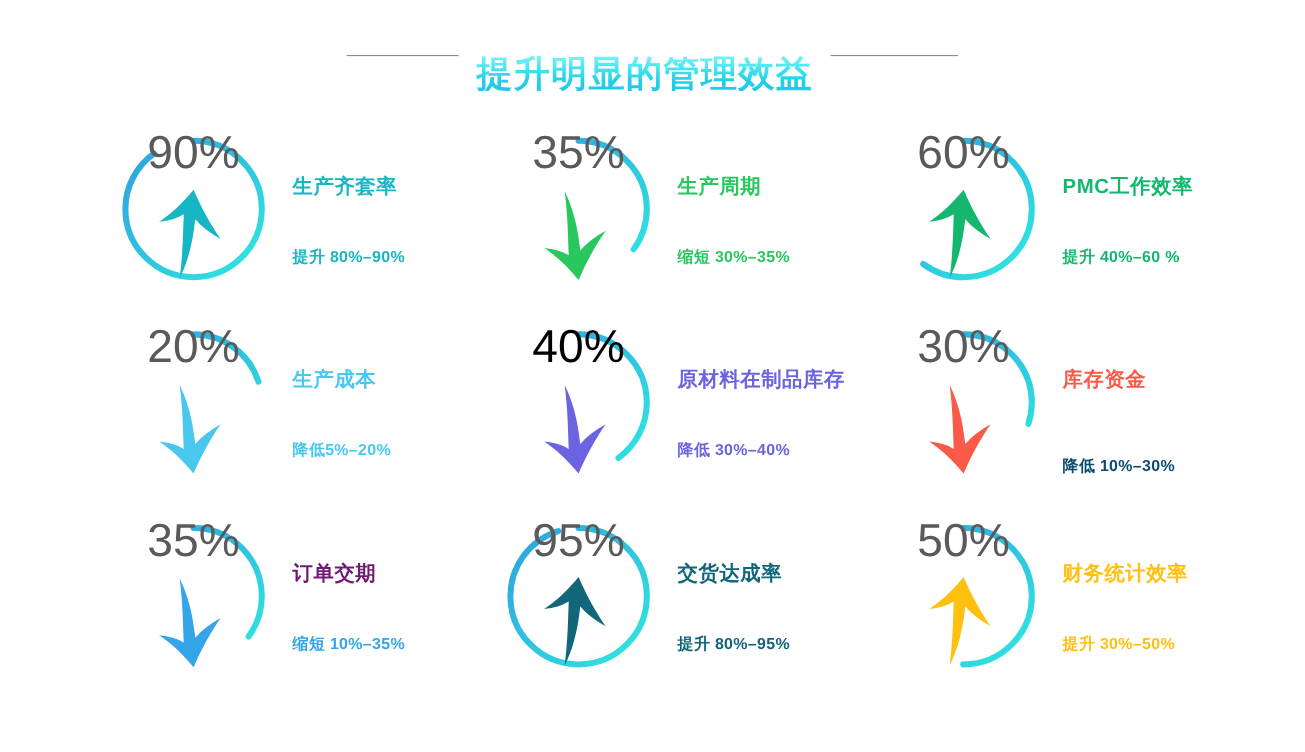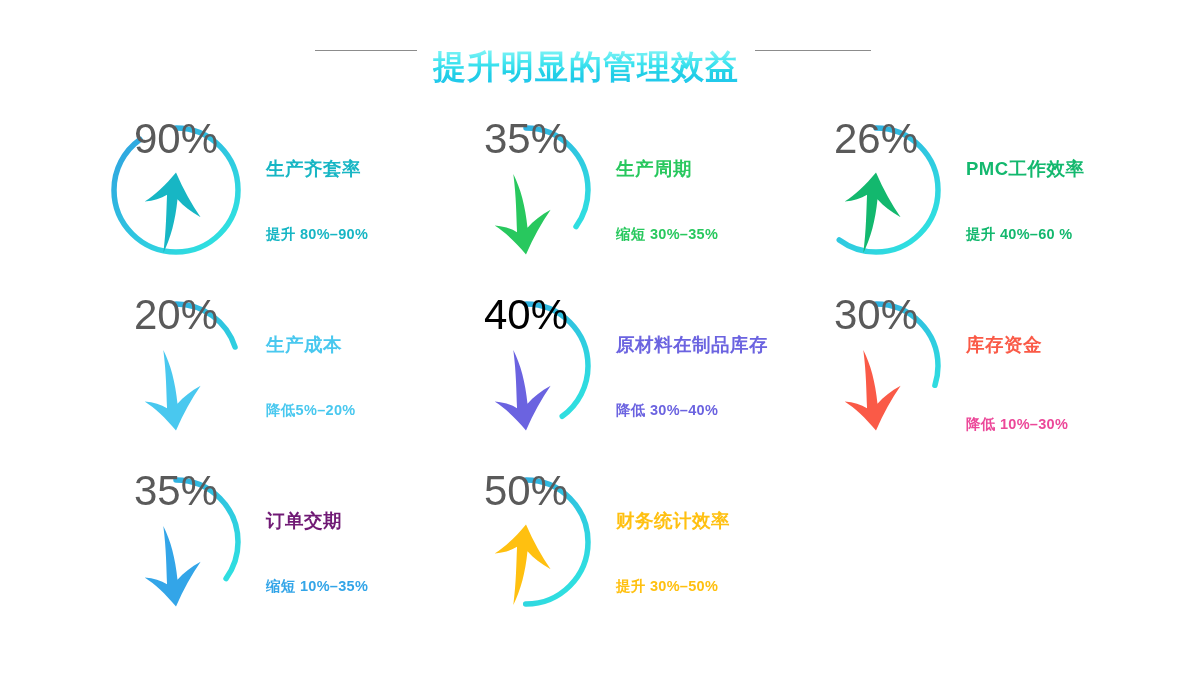--- a/index.html
+++ b/index.html
@@ -183,21 +183,21 @@
         <svg viewBox="0 0 144 144">
           <defs>
             <linearGradient id="ringgrad2" x1="1" y1="0" x2="0" y2="1">
               <stop offset="0%" stop-color="#2f9fe0"></stop>
               <stop offset="100%" stop-color="#2fe9e0"></stop>
             </linearGradient>
           </defs>
           <circle cx="72" cy="72" r="62" fill="none" stroke="url(#ringgrad2)" stroke-width="5.5" stroke-linecap="round" stroke-dasharray="233.7344934270806 155.82299561805374" transform="rotate(-90 72 72)"></circle>
         </svg>
         <div class="ring-center">
-          <div class="pct" style="color: rgb(90, 90, 90);">26%</div>
+          <div class="pct" style="color: rgb(90, 90, 90);">60%</div>
           <svg class="arrow" viewBox="0 0 22 26">
             <path d="M11 2 C8.2 5.4 5.4 8.0 2.6 9.8 C5.0 9.6 7.0 9.0 8.6 8.0 C8.4 12.4 8.4 17.4 7.6 23.6 C9.6 19.6 10.8 15.0 11.4 9.2 C13.0 11.0 15.0 12.6 17.6 14.0 C15.2 10.6 13.0 6.6 11 2 Z" fill="#13b86e"></path>
           </svg>
         </div>
       </div>
       <div class="labels">
         <div class="stat-title" style="color: rgb(19, 184, 110);">PMC工作效率</div>
         <div class="stat-sub" style="color: rgb(19, 184, 110);">提升 40%–60 %</div>
       </div>
     </div>
@@ -260,21 +260,21 @@
         </svg>
         <div class="ring-center">
           <div class="pct" style="color: rgb(90, 90, 90);">30%</div>
           <svg class="arrow" viewBox="0 0 22 26">
             <path d="M11 24 C8.2 20.6 5.4 18.0 2.6 16.2 C5.0 16.4 7.0 17.0 8.6 18.0 C8.4 13.6 8.4 8.6 7.6 2.4 C9.6 6.4 10.8 11.0 11.4 16.8 C13.0 15.0 15.0 13.4 17.6 12.0 C15.2 15.4 13.0 19.4 11 24 Z" fill="#fa5a47"></path>
           </svg>
         </div>
       </div>
       <div class="labels">
         <div class="stat-title" style="color: rgb(250, 90, 71);">库存资金</div>
-        <div class="stat-sub" style="color: #ec4899; margin-top: 40px;">降低 10%–30%</div>
+        <div class="stat-sub" style="color: #0c4a6e; margin-top: 40px;">降低 10%–30%</div>
       </div>
     </div>
     <div class="card">
       <div class="ring-wrap">
         <svg viewBox="0 0 144 144">
           <defs>
             <linearGradient id="ringgrad6" x1="1" y1="0" x2="0" y2="1">
               <stop offset="0%" stop-color="#2f9fe0"></stop>
               <stop offset="100%" stop-color="#2fe9e0"></stop>
             </linearGradient>
@@ -290,20 +290,43 @@
       </div>
       <div class="labels">
         <div class="stat-title" style="color: #701a75;">订单交期</div>
         <div class="stat-sub" style="color: rgb(51, 165, 232);">缩短 10%–35%</div>
       </div>
     </div>
     <div class="card">
       <div class="ring-wrap">
         <svg viewBox="0 0 144 144">
           <defs>
+            <linearGradient id="ringgrad7" x1="1" y1="0" x2="0" y2="1">
+              <stop offset="0%" stop-color="#2f9fe0"></stop>
+              <stop offset="100%" stop-color="#2fe9e0"></stop>
+            </linearGradient>
+          </defs>
+          <circle cx="72" cy="72" r="62" fill="none" stroke="url(#ringgrad7)" stroke-width="5.5" stroke-linecap="round" stroke-dasharray="370.0796145928776 19.477874452256742" transform="rotate(-90 72 72)"></circle>
+        </svg>
+        <div class="ring-center">
+          <div class="pct" style="color: rgb(90, 90, 90);">95%</div>
+          <svg class="arrow" viewBox="0 0 22 26">
+            <path d="M11 2 C8.2 5.4 5.4 8.0 2.6 9.8 C5.0 9.6 7.0 9.0 8.6 8.0 C8.4 12.4 8.4 17.4 7.6 23.6 C9.6 19.6 10.8 15.0 11.4 9.2 C13.0 11.0 15.0 12.6 17.6 14.0 C15.2 10.6 13.0 6.6 11 2 Z" fill="#11667a"></path>
+          </svg>
+        </div>
+      </div>
+      <div class="labels">
+        <div class="stat-title" style="color: rgb(17, 102, 122);">交货达成率</div>
+        <div class="stat-sub" style="color: rgb(17, 102, 122);">提升 80%–95%</div>
+      </div>
+    </div>
+    <div class="card">
+      <div class="ring-wrap">
+        <svg viewBox="0 0 144 144">
+          <defs>
             <linearGradient id="ringgrad8" x1="1" y1="0" x2="0" y2="1">
               <stop offset="0%" stop-color="#2f9fe0"></stop>
               <stop offset="100%" stop-color="#2fe9e0"></stop>
             </linearGradient>
           </defs>
           <circle cx="72" cy="72" r="62" fill="none" stroke="url(#ringgrad8)" stroke-width="5.5" stroke-linecap="round" stroke-dasharray="194.77874452256717 194.77874452256717" transform="rotate(-90 72 72)"></circle>
         </svg>
         <div class="ring-center">
           <div class="pct" style="color: rgb(90, 90, 90);">50%</div>
           <svg class="arrow" viewBox="0 0 22 26">

